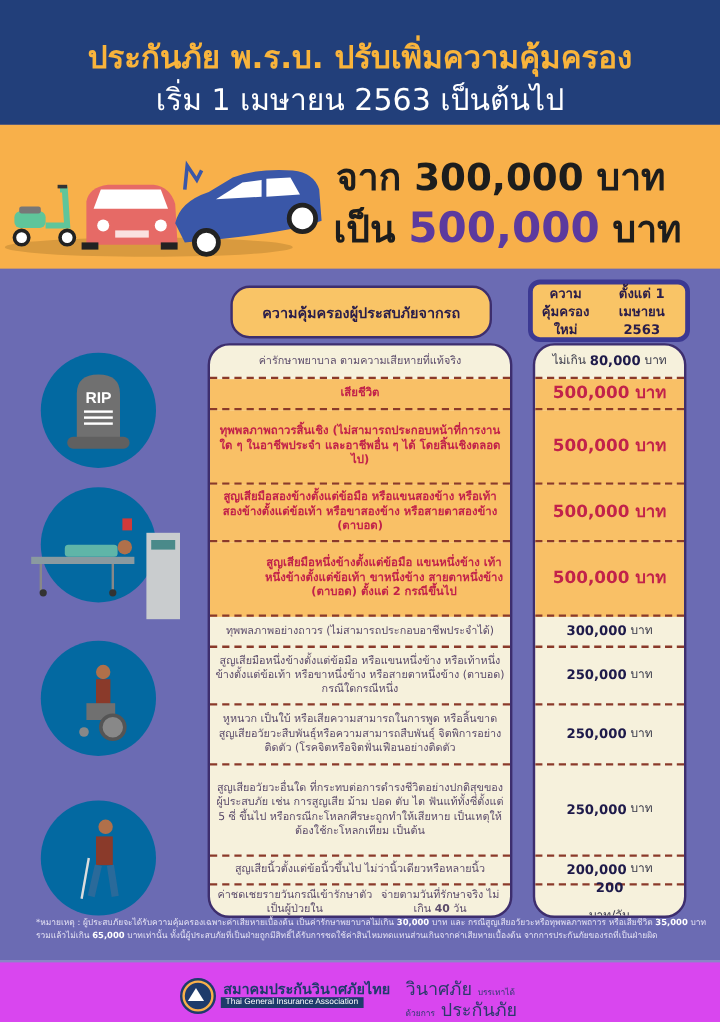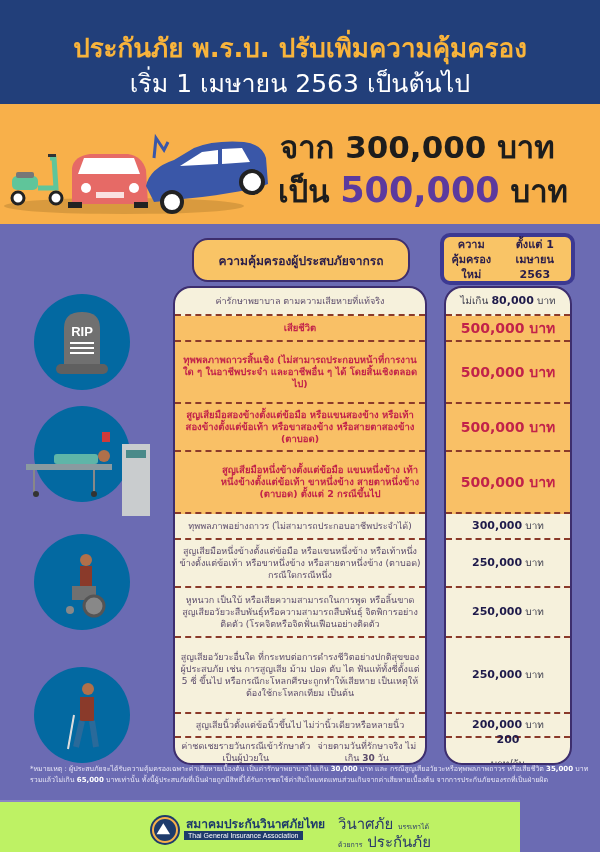--- a/index.html
+++ b/index.html
@@ -29,21 +29,21 @@
   .row.last { border-bottom: none; }
   .val { font-size: 10px; color: #3a3a4a; }
   .val b { color: #1e1a4a; font-size: 11px; }
   .val.big { color: #c2224a; font-weight: bold; font-size: 14px; }
 
   .circle { position: absolute; width: 96px; height: 96px; border-radius: 50%; background: #0369a1; }
 
   .note { position: absolute; left: 30px; top: 540px; width: 560px; font-size: 7px; line-height: 11px; color: #e8e6f6; }
   .note b { color: #ffffff; margin-top: 28px; }
 
-  .footer { position: absolute; left: 0; top: 800px; width: 520px; height: 52px; background: #bef264; border-top: 2px solid #8a84c6; }
+  .footer { position: absolute; left: 0; top: 800px; width: 600px; height: 52px; background: #d946ef; border-top: 2px solid #8a84c6; }
   .logo { position: absolute; left: 152px; top: 15px; width: 26px; height: 26px; border-radius: 50%; background: #1e3b6b; border: 2px solid #f8b04a; box-shadow: 0 0 0 2px #1e3b6b; }
   .logo-th { position: absolute; left: 186px; top: 12px; font-size: 12px; font-weight: bold; color: #1e3b6b; }
   .logo-en { position: absolute; left: 184px; top: 29px; background: #1e3b6b; color: #ffffff; font-size: 7px; padding: 1px 4px; font-family: "Liberation Sans", sans-serif; }
   .slogan1 { position: absolute; left: 338px; top: 10px; font-size: 15px; color: #2a3a6a; }
   .slogan1 small { font-size: 7px; }
   .slogan2 { position: absolute; left: 338px; top: 28px; font-size: 15px; color: #2a3a6a; }
   .slogan2 small { font-size: 7px; }
 </style>
 </head>
 <body>
@@ -147,21 +147,21 @@
     <div class="row orange" style="top:54px; height:62px;">ทุพพลภาพถาวรสิ้นเชิง (ไม่สามารถประกอบหน้าที่การงานใด ๆ ในอาชีพประจำ และอาชีพอื่น ๆ ได้ โดยสิ้นเชิงตลอดไป)</div>
     <div class="row orange" style="top:116px; height:48px;">สูญเสียมือสองข้างตั้งแต่ข้อมือ หรือแขนสองข้าง หรือเท้าสองข้างตั้งแต่ข้อเท้า หรือขาสองข้าง หรือสายตาสองข้าง (ตาบอด)</div>
     <div class="row orange" style="top:164px; height:62px;padding-left:44px;">สูญเสียมือหนึ่งข้างตั้งแต่ข้อมือ แขนหนึ่งข้าง เท้าหนึ่งข้างตั้งแต่ข้อเท้า ขาหนึ่งข้าง สายตาหนึ่งข้าง (ตาบอด) ตั้งแต่ 2 กรณีขึ้นไป</div>
     <div class="row" style="top:226px; height:26px;">ทุพพลภาพอย่างถาวร (ไม่สามารถประกอบอาชีพประจำได้)</div>
     <div class="row" style="top:252px; height:48px;">สูญเสียมือหนึ่งข้างตั้งแต่ข้อมือ หรือแขนหนึ่งข้าง หรือเท้าหนึ่งข้างตั้งแต่ข้อเท้า หรือขาหนึ่งข้าง หรือสายตาหนึ่งข้าง (ตาบอด) กรณีใดกรณีหนึ่ง</div>
     <div class="row" style="top:300px; height:50px;">หูหนวก เป็นใบ้ หรือเสียความสามารถในการพูด หรือลิ้นขาด สูญเสียอวัยวะสืบพันธุ์หรือความสามารถสืบพันธุ์ จิตพิการอย่างติดตัว (โรคจิตหรือจิตฟั่นเฟือนอย่างติดตัว</div>
     <div class="row" style="top:350px; height:76px;">สูญเสียอวัยวะอื่นใด ที่กระทบต่อการดำรงชีวิตอย่างปกติสุขของผู้ประสบภัย เช่น การสูญเสีย ม้าม ปอด ตับ ไต ฟันแท้ทั้งซี่ตั้งแต่ 5 ซี่ ขึ้นไป หรือกรณีกะโหลกศีรษะถูกทำให้เสียหาย เป็นเหตุให้ต้องใช้กะโหลกเทียม เป็นต้น</div>
     <div class="row" style="top:426px; height:24px;">สูญเสียนิ้วตั้งแต่ข้อนิ้วขึ้นไป ไม่ว่านิ้วเดียวหรือหลายนิ้ว</div>
     <div class="row last" style="top:450px; height:28px; ">
       <span>ค่าชดเชยรายวันกรณีเข้ารักษาตัวเป็นผู้ป่วยใน</span>
-      <span><span>จ่ายตามวันที่รักษาจริง ไม่เกิน</span> <b>30</b> <span>วัน</span></span>
+      <span><span>จ่ายตามวันที่รักษาจริง ไม่เกิน</span> <b>40</b> <span>วัน</span></span>
     </div>
   </div>
 
   <div class="table-right">
     <div class="row val" style="top:0; height:28px;">
       <span>ไม่เกิน</span>&nbsp;<b>80,000</b>&nbsp;<span>บาท</span>
     </div>
     <div class="row orange val big" style="top:28px; height:26px;">
       <span>500,000</span>&nbsp;<span>บาท</span>
     </div>

